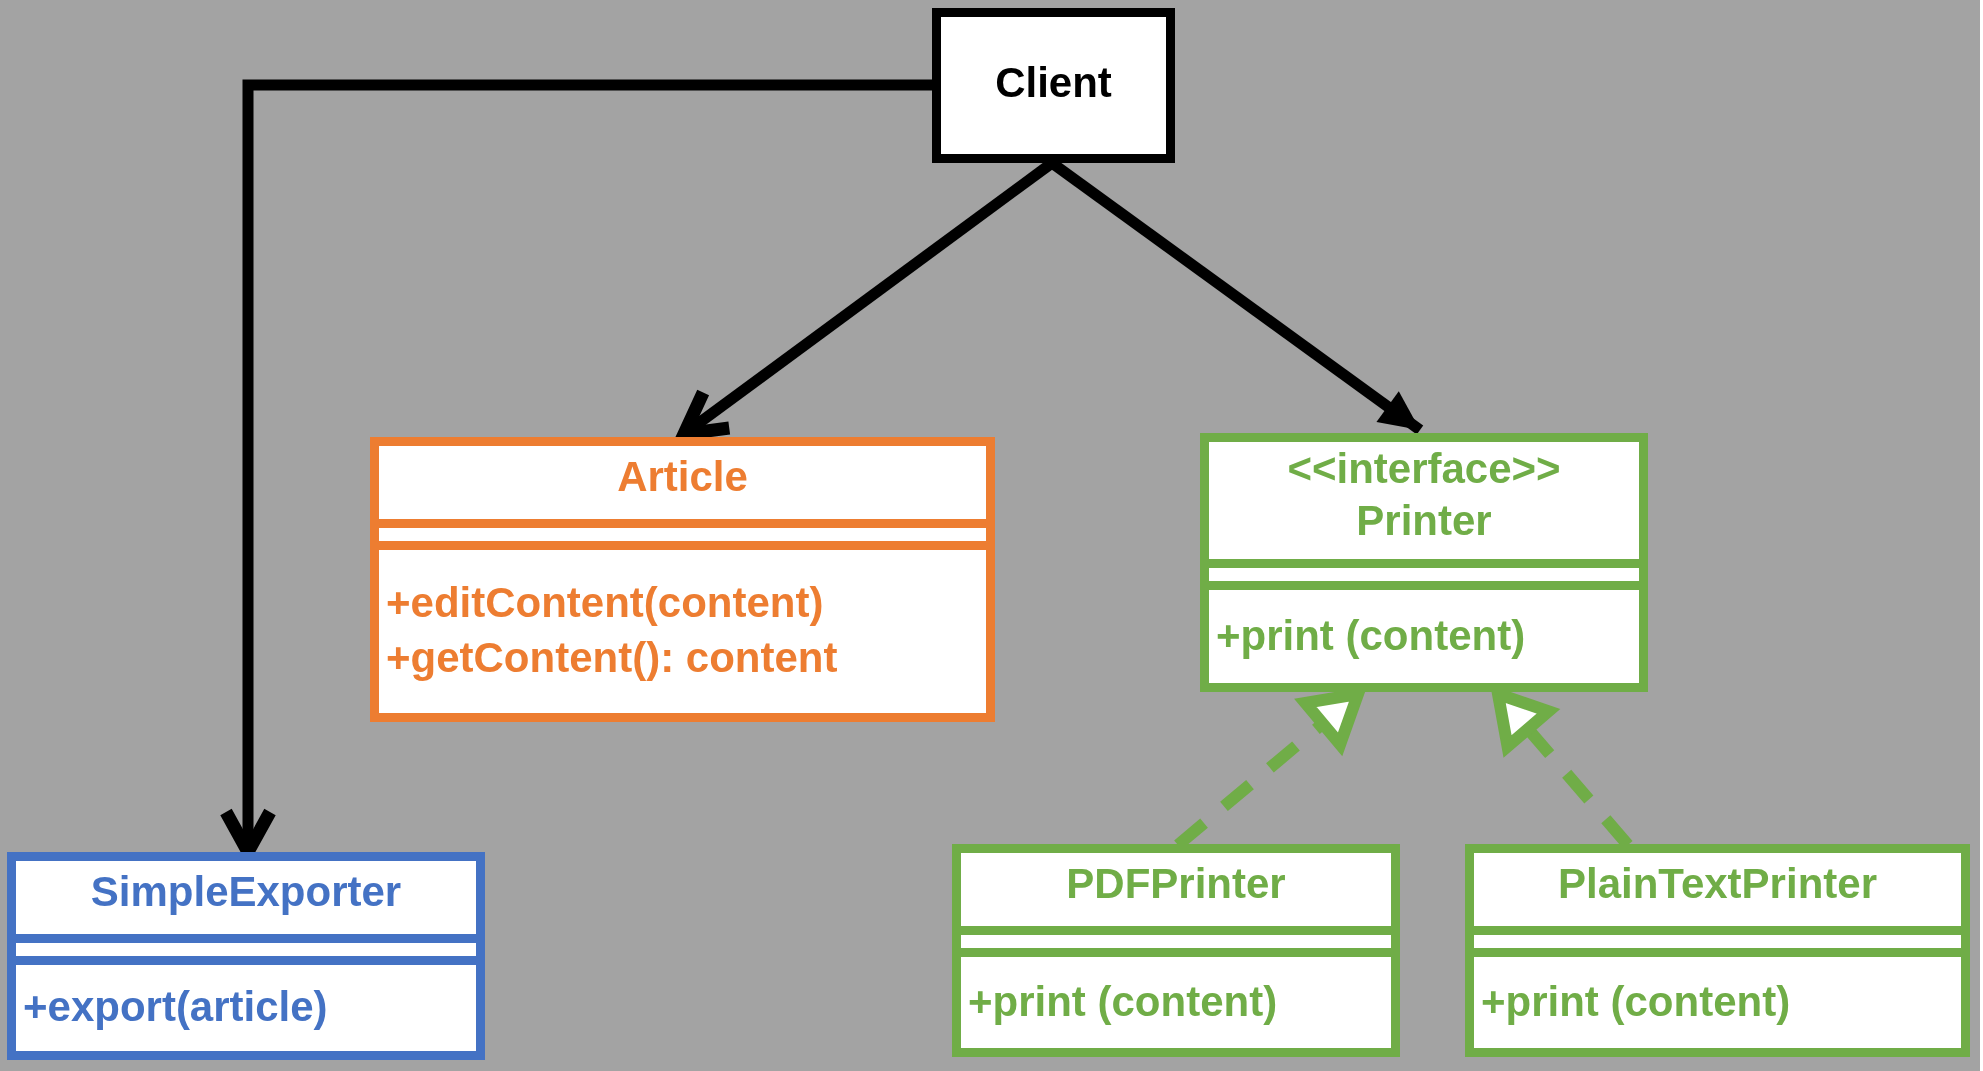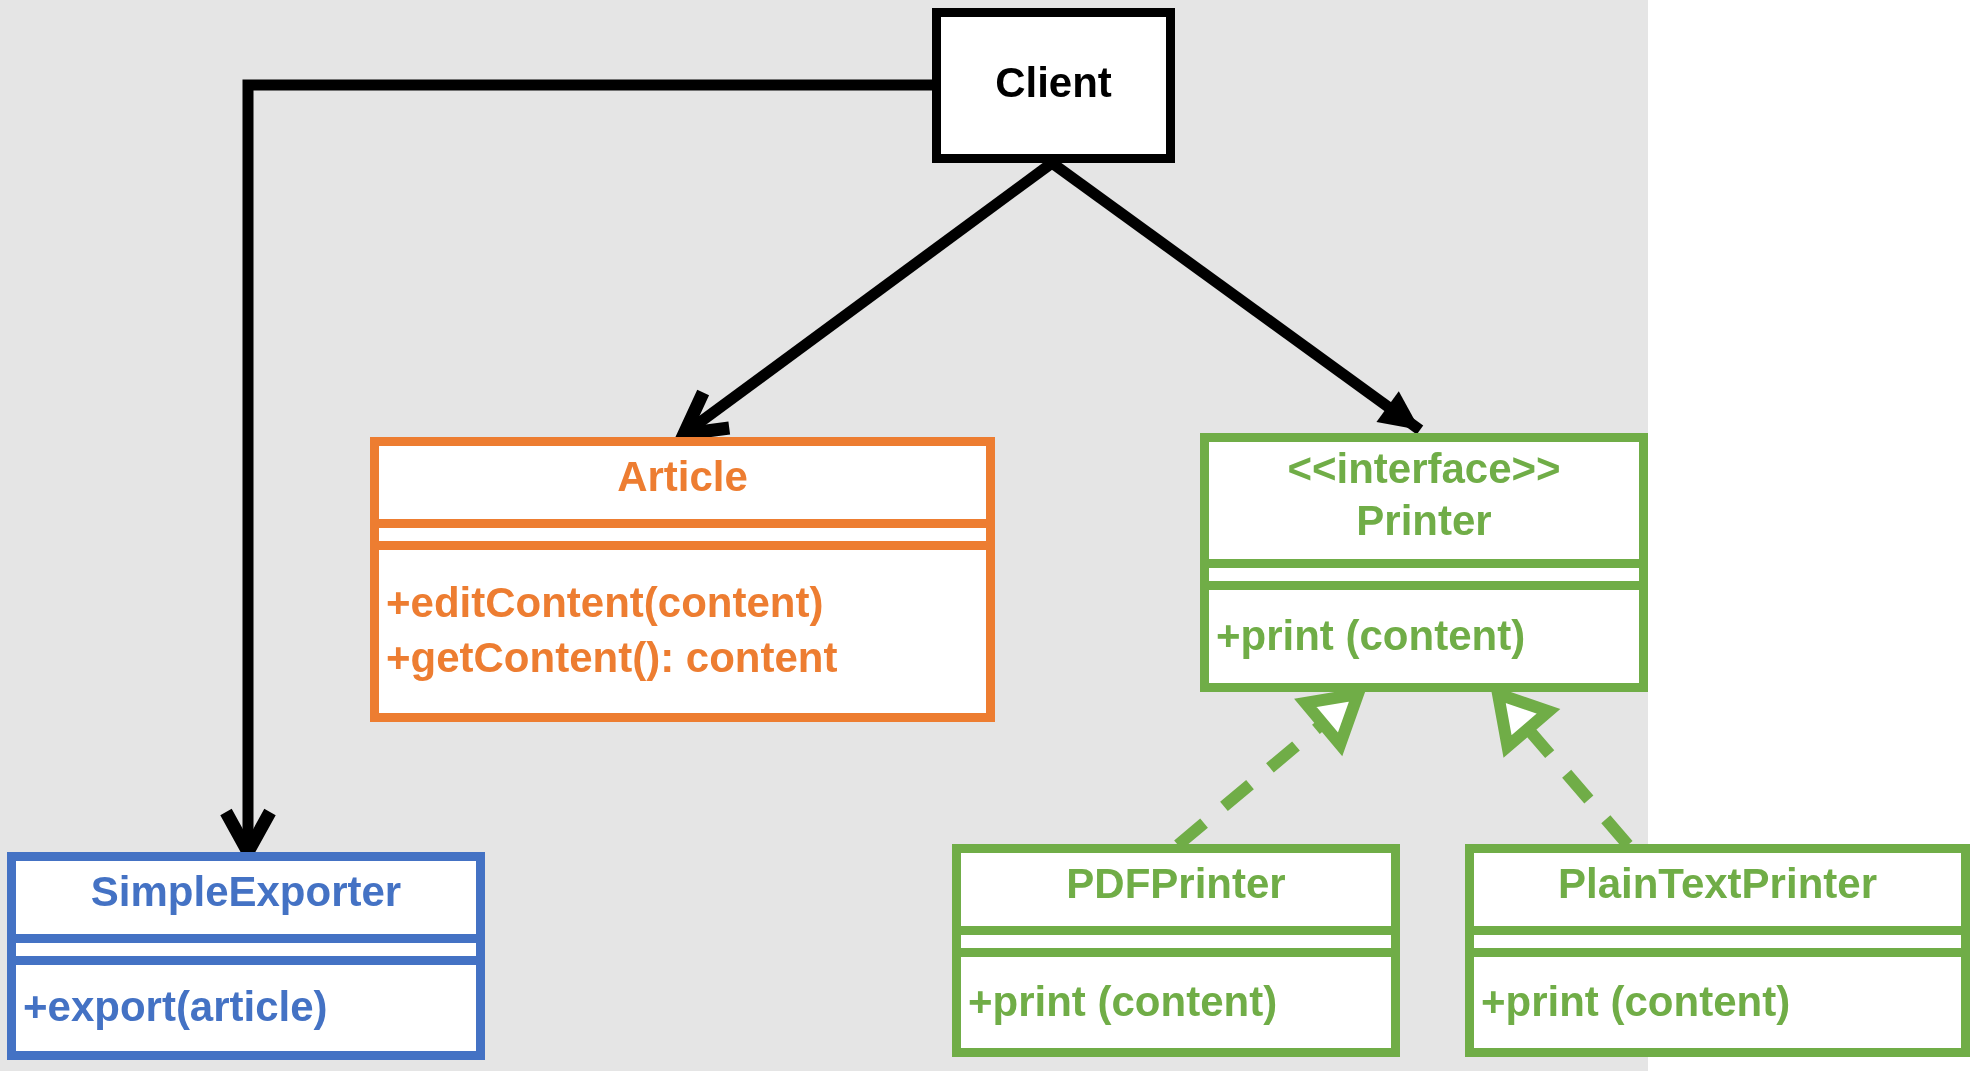--- a/index.html
+++ b/index.html
@@ -9,23 +9,23 @@
     background: #ffffff;
   }
   body {
     width: 1983px;
     height: 1071px;
     font-family: "Liberation Sans", sans-serif;
     overflow: hidden;
   }
   #diagram-root {
     position: relative;
-    width: 1648px;
+    width: 1980px;
     height: 1071px;
-    background: #e5e5e5;
+    background: #a3a3a3;
     text-align: right;
   }
   svg.canvas {
     position: absolute;
     left: 0;
     top: 0;
     width: 1983px;
     height: 1071px;
     display: block;
   }

